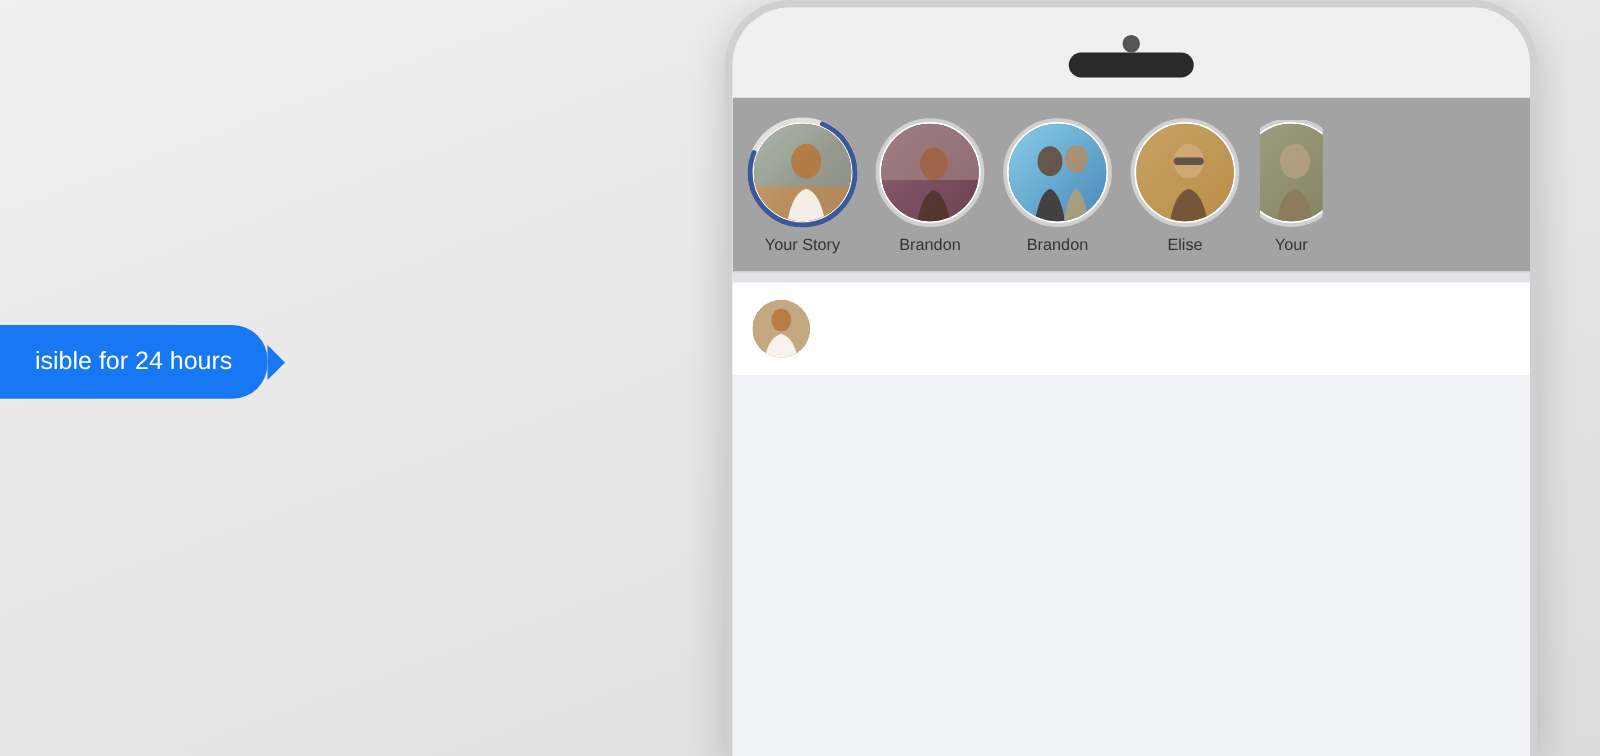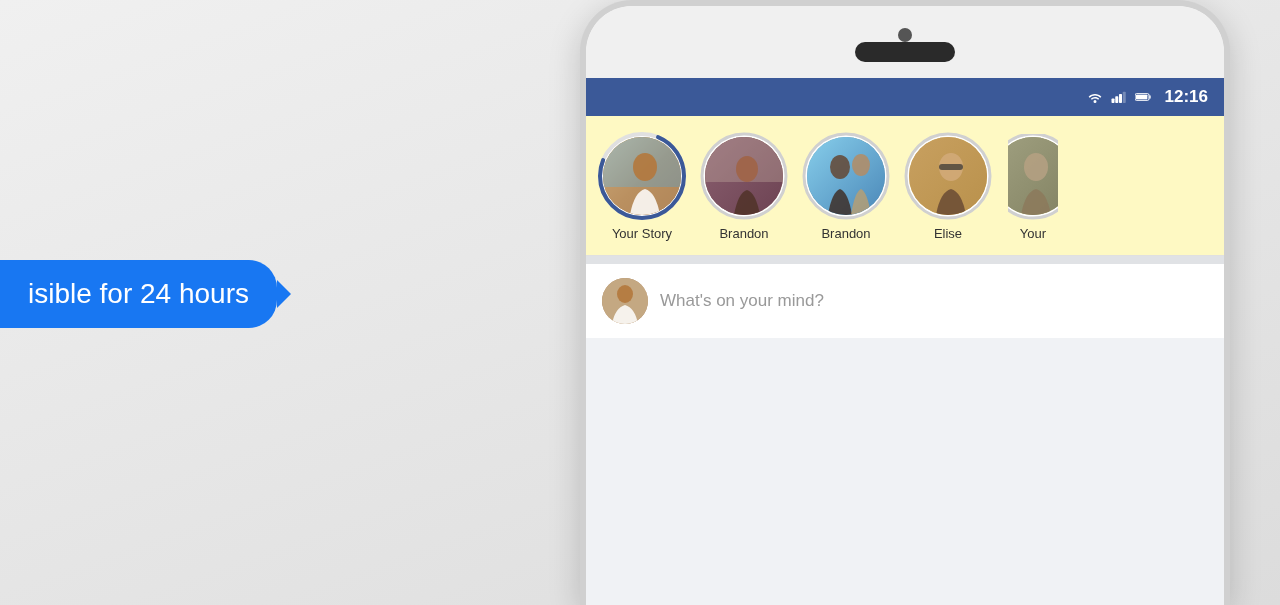--- a/index.html
+++ b/index.html
@@ -20,21 +20,21 @@
       background: linear-gradient(160deg, #f0f0f0 0%, #dcdcdc 100%);
     }
 
     
     .speech-bubble {
       position: absolute;
       left: 0;
       top: 260px;
       background: #1877f2;
       color: white;
-      font-size: 28px;
+      font-size: 20px;
       font-weight: 500;
       padding: 18px 28px;
       border-radius: 0 28px 28px 0;
       white-space: nowrap;
       z-index: 10;
     }
     .speech-bubble::after {
       content: '';
       position: absolute;
       right: -28px;
@@ -178,21 +178,21 @@
       font-size: 16px;
     }
 
     .messenger-btn {
       color: white;
       font-size: 22px;
     }
 
     
     .stories-row {
-      background: #fef9c3;
+      background: #a3a3a3;
       padding: 18px 14px 14px;
       display: flex;
       gap: 18px;
       align-items: flex-start;
       border-bottom: 1px solid #e0e0e0;
       overflow: hidden;
     }
 
     .story-item {
       display: flex;
@@ -310,42 +310,20 @@
 <div class="phone-wrapper">
   <div class="phone">
 
     <div class="phone-top">
       <div class="phone-camera"></div>
       <div class="phone-speaker"></div>
     </div>
 
     <div class="phone-screen">
 
-      <div class="status-bar">
-        <div class="status-icons">
-
-          <svg class="status-svg" viewBox="0 0 20 16">
-            <path d="M10 12a2 2 0 1 1 0 4 2 2 0 0 1 0-4zm0-4c2.2 0 4.2.9 5.6 2.4l-1.4 1.4A5.96 5.96 0 0 0 10 10a5.96 5.96 0 0 0-4.2 1.8L4.4 10.4A8.04 8.04 0 0 1 10 8zm0-4c3.3 0 6.3 1.3 8.5 3.5L17.1 9A9.94 9.94 0 0 0 10 6a9.94 9.94 0 0 0-7.1 3L1.5 7.5C3.7 5.3 6.7 4 10 4z"></path>
-          </svg>
-
-          <svg class="status-svg" viewBox="0 0 20 16">
-            <rect x="0" y="10" width="4" height="6" rx="1"></rect>
-            <rect x="5" y="7" width="4" height="9" rx="1"></rect>
-            <rect x="10" y="4" width="4" height="12" rx="1"></rect>
-            <rect x="15" y="1" width="4" height="15" rx="1" opacity="0.3"></rect>
-          </svg>
-
-          <svg class="status-svg" viewBox="0 0 24 12">
-            <rect x="0" y="1" width="21" height="10" rx="2" stroke="white" stroke-width="1.5" fill="none"></rect>
-            <rect x="21.5" y="3.5" width="2" height="5" rx="1" fill="white"></rect>
-            <rect x="1.5" y="2.5" width="17" height="7" rx="1" fill="white"></rect>
-          </svg>
-          <span class="status-time">12:16</span>
-        </div>
-      </div>
 
 
       <div class="stories-row">
 
         <div class="story-item">
           <div class="story-avatar-wrap">
             <svg width="92" height="92" viewBox="0 0 92 92" style="position:absolute;inset:-4px;z-index:2;">
 
               <circle cx="46" cy="46" r="42" fill="none" stroke="#e0e0e0" stroke-width="4"></circle>
               <circle cx="46" cy="46" r="42" fill="none" stroke="#3b5998" stroke-width="4" stroke-dasharray="198 66" stroke-dashoffset="50" stroke-linecap="round"></circle>
@@ -485,18 +463,17 @@
       <div class="post-composer">
         <div class="composer-avatar">
           <div class="composer-avatar-inner">
             <svg viewBox="0 0 46 46" width="46" height="46">
               <rect width="46" height="46" fill="#c4a882"></rect>
               <ellipse cx="23" cy="16" rx="8" ry="9" fill="rgba(180,120,60,0.9)"></ellipse>
               <path d="M10 46 Q13 30 23 27 Q33 30 36 46Z" fill="rgba(255,255,255,0.85)"></path>
             </svg>
           </div>
         </div>
-        <span class="composer-placeholder">What's on your mind?</span>
       </div>
 
     </div>
   </div>
 </div>
 
 </body></html>

